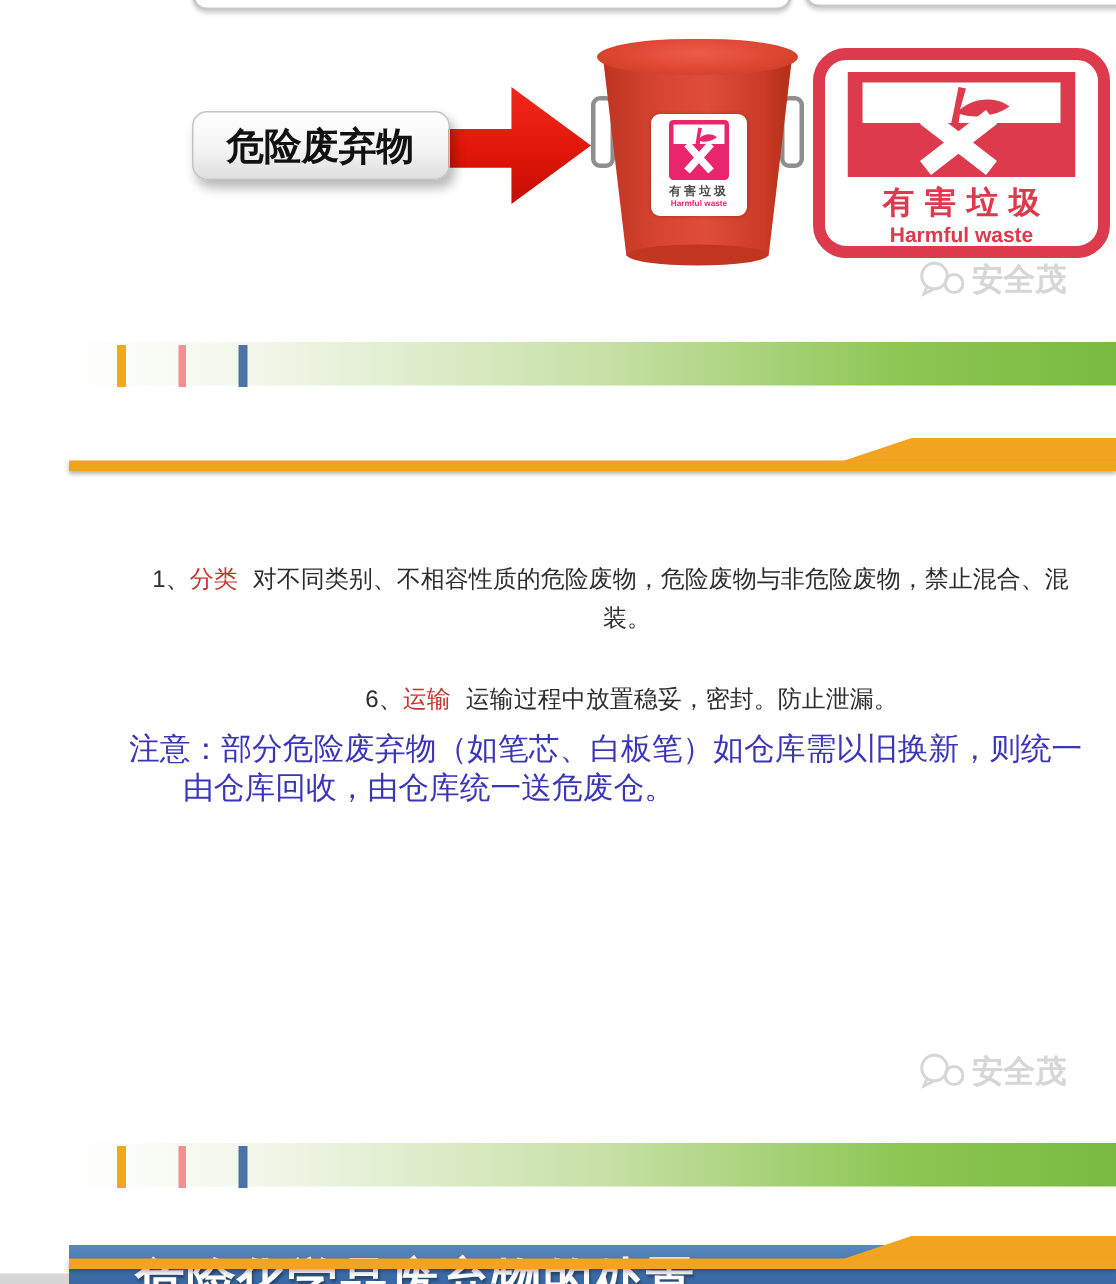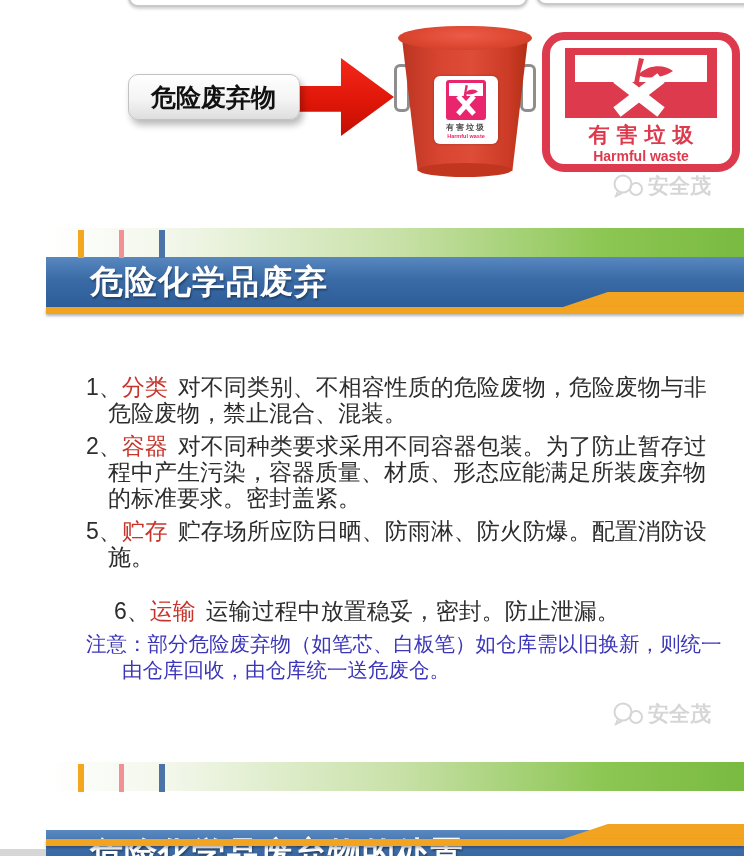--- a/index.html
+++ b/index.html
@@ -72,22 +72,22 @@
          text-shadow:1px 2px 2px rgba(0,0,0,0.35);letter-spacing:1px;}
   .goldline{position:absolute;left:46px;width:698px;height:7px;background:#f2a31f;z-index:2;
          box-shadow:0 2px 3px rgba(0,0,0,0.3);}
   .goldwedge{position:absolute;left:560px;width:184px;height:16px;background:#f2a31f;z-index:2;
          clip-path:polygon(0 100%,26% 0,100% 0,100% 100%);}
 
   
   .heading{position:absolute;left:88px;top:320px;font-size:31px;font-weight:bold;color:#e8170c;
          letter-spacing:1px;}
   .textblock{position:absolute;left:86px;top:374px;width:642px;}
-  .item{margin:0 0 7px 0;padding-left:22px;text-indent:-22px;font-size:23px;line-height:26px;
-        color:#2d2d2d;}
+  .item{margin:0 0 7px 0;padding-left:22px;text-indent:-22px;font-size:16px;line-height:26px;
+        color:#2d2d2d;text-align:center;}
   .item .kw{color:#c5352b;margin-right:10px;}
   .item.gap{margin-top:28px;margin-left:28px;}
   .note{margin:2px 0 0 0;padding-left:36px;text-indent:-36px;font-size:20.5px;line-height:26px;
         color:#3b35b8;}
 
   .graystrip{position:absolute;left:0;top:849px;width:744px;height:7px;background:#d6d6d6;}
 </style>
 </head>
 <body>
 
@@ -143,31 +143,26 @@
       <path d="M6 18 L4 23 L10 20" fill="none" stroke="#d6d6d6" stroke-width="2"></path>
       <circle cx="24" cy="16" r="6" fill="none" stroke="#d6d6d6" stroke-width="2"></circle>
     </svg>
     <span>安全茂</span>
   </div>
 
   <div class="strip" style="top:228px;"></div>
   <div class="bar y" style="top:230px;"></div>
   <div class="bar p" style="top:230px;"></div>
   <div class="bar b" style="top:230px;"></div>
-  <div class="bluebar" style="top:257px;">
-    <span>危险化学品废弃</span>
-  </div>
   <div class="goldwedge" style="top:292px;"></div>
   <div class="goldline" style="top:307px;"></div>
 
 
   <div class="textblock">
     <p class="item"><span>1、</span><span class="kw">分类</span><span>对不同类别、不相容性质的危险废物，危险废物与非危险废物，禁止混合、混装。</span></p>
-    <p class="item"><span>2、</span><span class="kw">容器</span><span>对不同种类要求采用不同容器包装。为了防止暂存过程中产生污染，容器质量、材质、形态应能满足所装废弃物的标准要求。密封盖紧。</span></p>
-    <p class="item"><span>5、</span><span class="kw">贮存</span><span>贮存场所应防日晒、防雨淋、防火防爆。配置消防设施。</span></p>
     <p class="item gap"><span>6、</span><span class="kw">运输</span><span>运输过程中放置稳妥，密封。防止泄漏。</span></p>
     <p class="note"><span>注意：</span><span>部分危险废弃物（如笔芯、白板笔）如仓库需以旧换新，则统一由仓库回收，由仓库统一送危废仓。</span></p>
   </div>
 
   <div class="wm two">
     <svg width="32" height="26" viewBox="0 0 32 26">
       <circle cx="11" cy="11" r="8.5" fill="none" stroke="#d6d6d6" stroke-width="2"></circle>
       <path d="M6 18 L4 23 L10 20" fill="none" stroke="#d6d6d6" stroke-width="2"></path>
       <circle cx="24" cy="16" r="6" fill="none" stroke="#d6d6d6" stroke-width="2"></circle>
     </svg>

